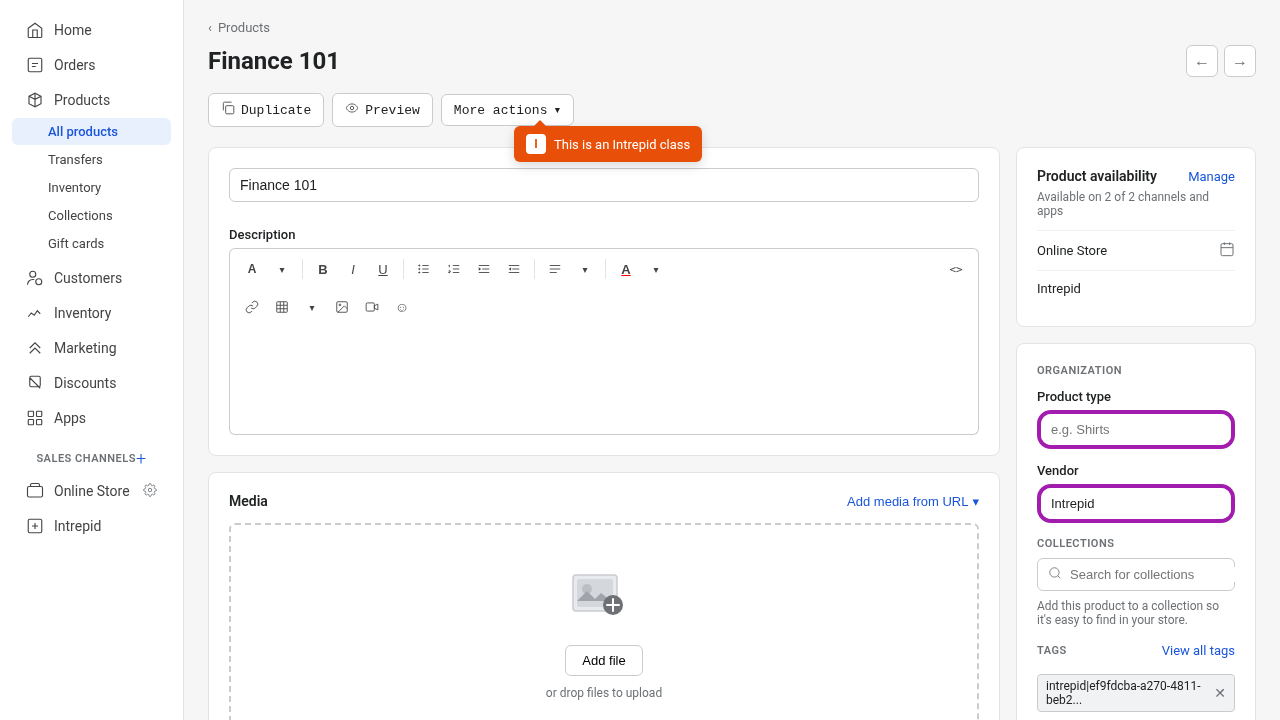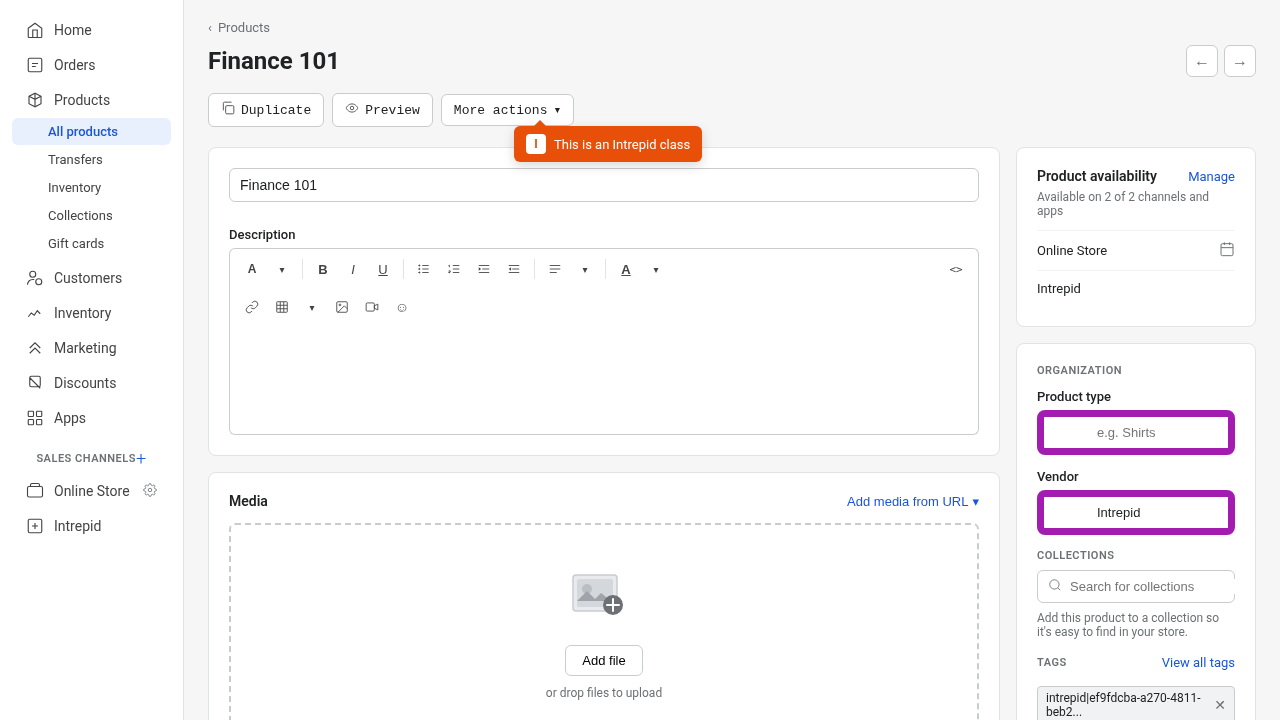--- a/index.html
+++ b/index.html
@@ -265,24 +265,23 @@
       font-size: 11px;
       font-weight: 600;
       color: #6d7175;
       text-transform: uppercase;
       letter-spacing: 0.5px;
       margin-bottom: 12px;
     }
     .form-row { margin-bottom: 14px; }
     .form-select-wrap {
       display: flex;
-      border: 7px solid #a21caf;
-      border-radius: 8px;
+      border: 4px solid #a21caf;
+      border-radius: 14px;
       overflow: hidden;
-      padding-left: 43px;
     }
     .form-select-input {
       flex: 1;
       padding: 8px 10px;
       border: none;
       outline: none;
       font-size: 13px;
       color: #6d7175;
     }
     .form-select-arrow {

